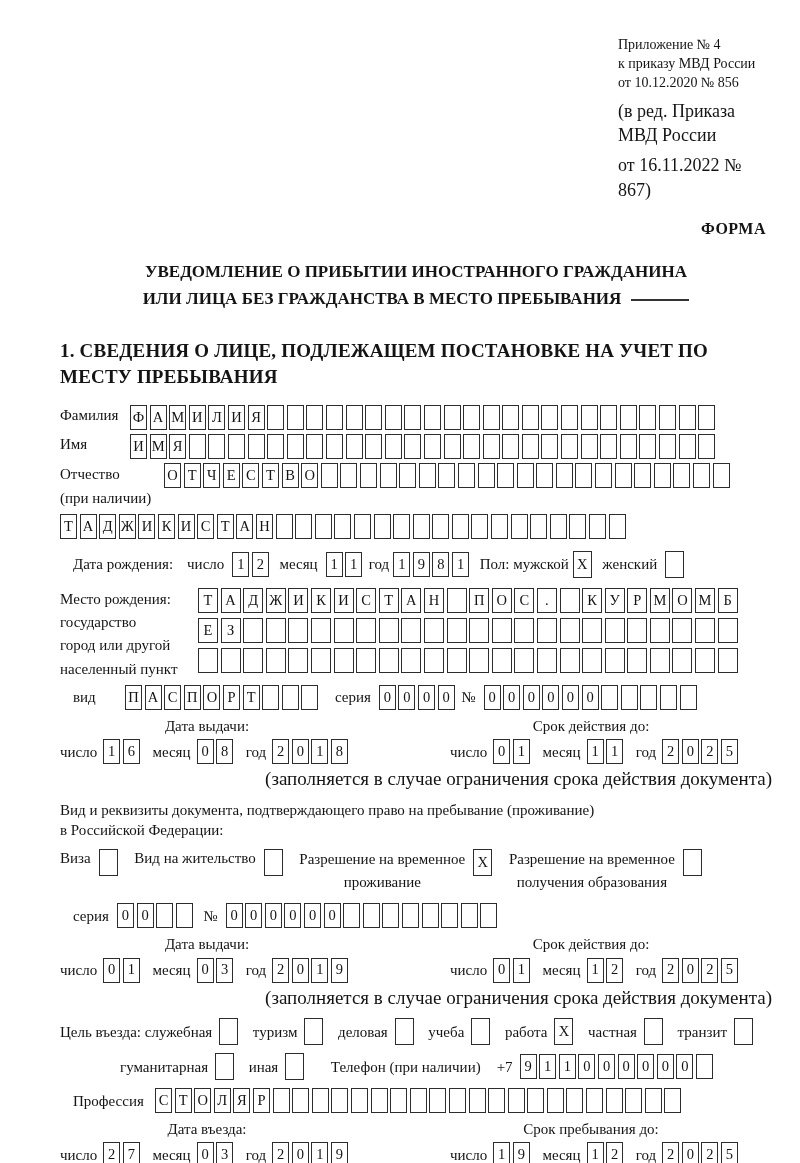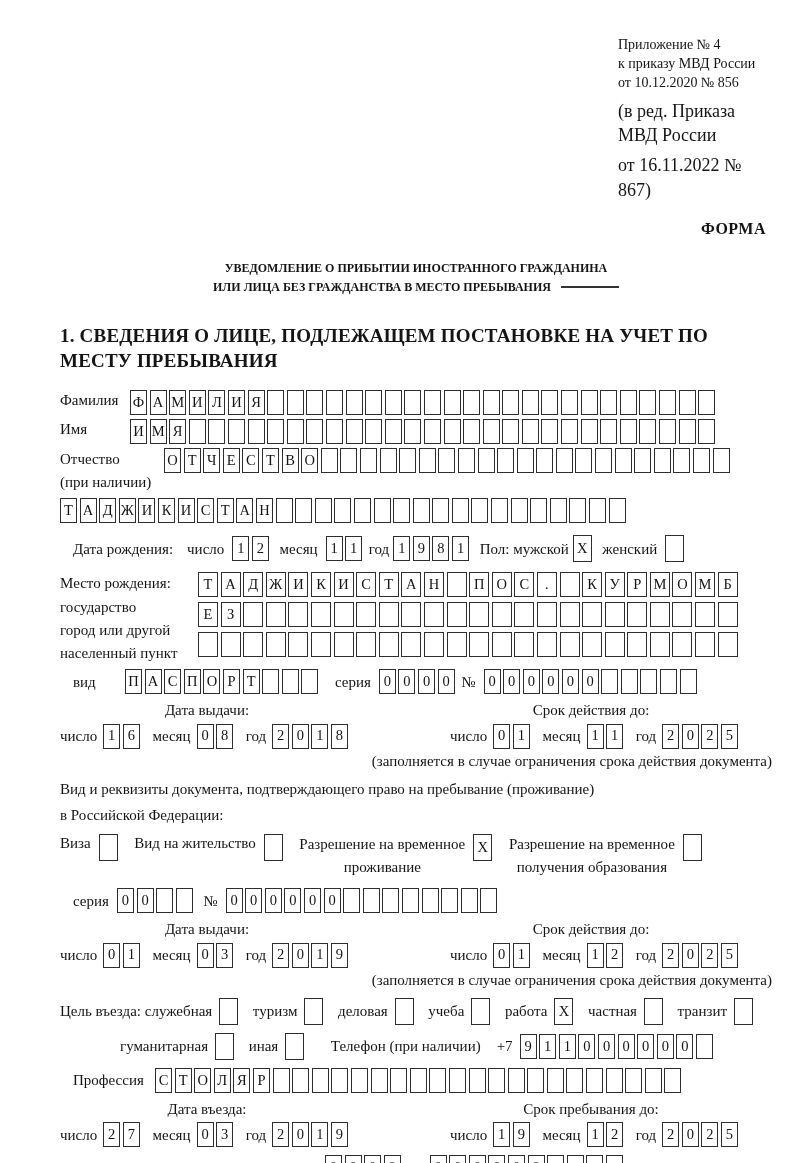--- a/index.html
+++ b/index.html
@@ -5,21 +5,21 @@
   html,body{margin:0;padding:0;background:#fff;}
   .page{width:800px;min-height:1163px;box-sizing:border-box;
         padding:36px 28px 18px 60px;
         font-family:"Liberation Serif","DejaVu Serif",serif;
         color:#141414;font-size:15px;line-height:1.35;}
   
   .hdr{margin-left:558px;font-size:14px;}
   .hdr .sub{margin-top:6px;font-size:18px;}
   .forma{text-align:right;font-weight:bold;font-size:16px;margin-top:16px;padding-right:6px;letter-spacing:.5px;}
   
-  .title{text-align:center;font-weight:bold;font-size:12px;margin-top:20px;line-height:1.55;}
+  .title{text-align:center;font-weight:bold;font-size:17px;margin-top:20px;line-height:1.55;}
   .blank{display:inline-block;width:58px;border-bottom:2px solid #333;margin-left:10px;transform:translateY(-3px);}
   .sect{font-weight:bold;font-size:19px;margin-top:26px;margin-bottom:16px;letter-spacing:.2px;}
   
   .frow{display:flex;align-items:flex-start;margin-bottom:4px;}
   .frow.center{align-items:center;margin-left:13px;}
   .lbl{flex:0 0 auto;}
   .ml{line-height:1.55;}
   
   .cells{display:inline-flex;flex:0 0 auto;}
   .cells span{width:15px;height:23px;border:1.6px solid #2d2d2d;margin-right:2.6px;
@@ -29,21 +29,21 @@
   .cells.cb span{width:17px;height:25px;}
   .gap4{width:4px;flex:0 0 auto;} .gap8{width:8px;flex:0 0 auto;} .gap14{width:14px;flex:0 0 auto;}
   
   .dates{display:flex;margin-top:6px;margin-bottom:2px;}
   .dates .col-l{width:390px;}
   .dates .col-r{flex:1;}
   .d-head{text-align:center;margin-bottom:3px;}
   .d-head.lft{margin-right:96px;} .d-head.rgt{margin-right:40px;}
   .d-row{display:flex;align-items:center;}
   .d-row .w{margin-right:6px;} .d-row .cells{margin-right:10px;}
-  .note-r{text-align:right;font-size:15px;margin:2px 0 8px 0;}
+  .note-r{text-align:right;font-size:19px;margin:2px 0 8px 0;}
   
   .permits{display:flex;align-items:flex-start;margin:8px 0 10px 0;}
   .permits .item{display:flex;align-items:flex-start;}
   .permits .txt{text-align:center;line-height:1.5;}
   .permits .cells{margin-left:8px;margin-top:1px;}
   
   .purpose{display:flex;align-items:center;margin-bottom:8px;}
   .purpose .lbl{margin-right:7px;} .purpose .cells{margin-right:12px;}
 </style>
 </head>
@@ -422,21 +422,21 @@
             <span>0</span>
             <span>2</span>
             <span>5</span>
           </span>
       </div>
     </div>
   </div>
   <div class="note-r">(заполняется в случае ограничения срока действия документа)</div>
 
   <div>Вид и реквизиты документа, подтверждающего право на пребывание (проживание)</div>
-  <div style="margin-top:6px">в Российской Федерации:</div>
+  <div style="">в Российской Федерации:</div>
 
   <div class="permits">
     <div class="item">
       <span>Виза</span>
       <span class="cells cb">
           <span></span>
         </span>
     </div>
     <span class="gap14"></span>
     <div class="item">

